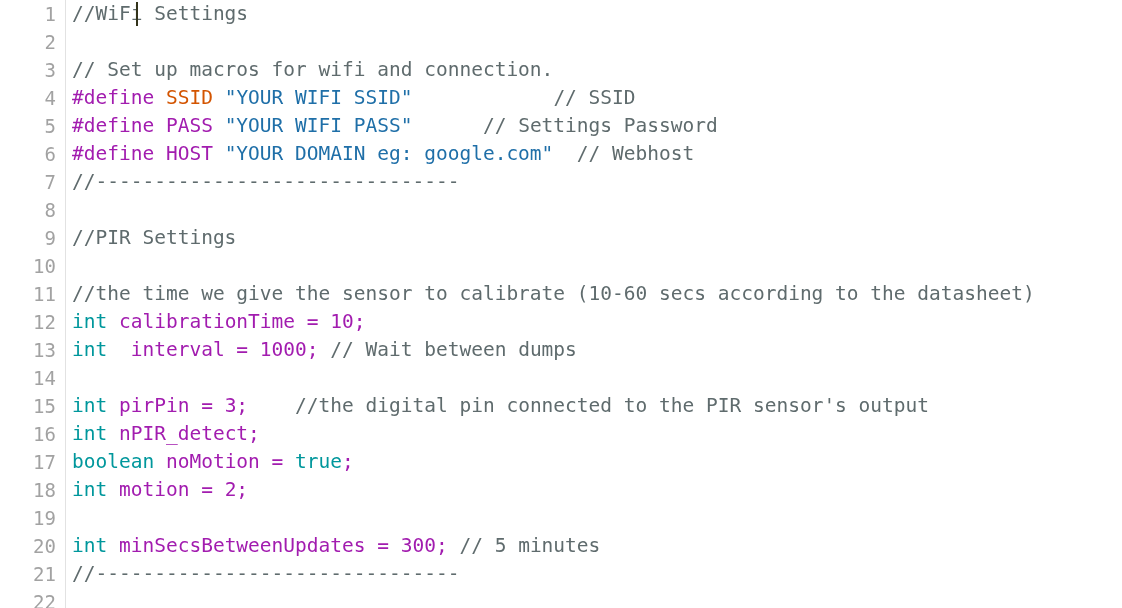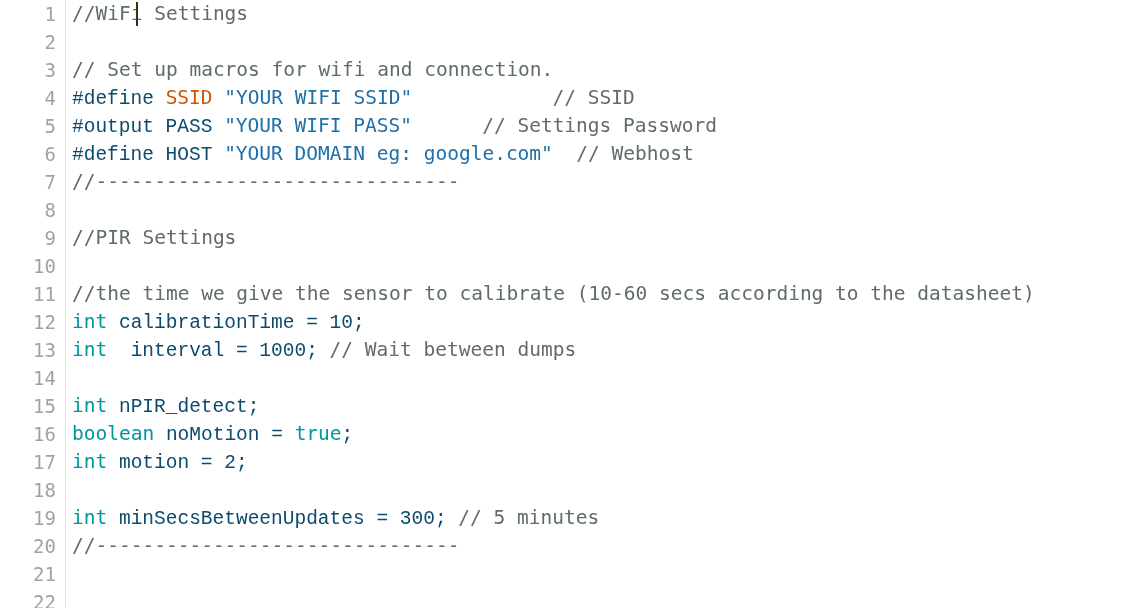--- a/index.html
+++ b/index.html
@@ -61,21 +61,21 @@
     height: 28px;
     line-height: 28px;
     white-space: pre;
     color: #1a1a1a;
     letter-spacing: 0;
   }
   .tok-comment { color: #5f6b6d; }
   .tok-keyword { color: #00979c; }
   .tok-macro-name { color: #d35400; }
   .tok-string { color: #1f6fa8; }
-  .tok-plain { color: #0c4a6e; font-family: Liberation Mono, monospace; }
+  .tok-plain { color: #a21caf; }
 
   .cursor {
     position: absolute;
     left: 70px;
     top: 2px;
     width: 2px;
     height: 24px;
     background: #33331a;
     z-index: 5;
   }
@@ -109,30 +109,31 @@
         <div class="gutter-line">21</div>
         <div class="gutter-line">22</div>
       </div>
     <div class="gutter-sep"></div>
     <div class="lines">
       <div class="cursor"></div>
     <div class="code-line"><span class="tok-comment">//WiFi Settings</span></div>
         <div class="code-line">&nbsp;</div>
         <div class="code-line"><span class="tok-comment">// Set up macros for wifi and connection.</span></div>
         <div class="code-line"><span class="tok-plain">#define </span><span class="tok-macro-name">SSID</span><span class="tok-plain"> </span><span class="tok-string">"YOUR WIFI SSID"</span><span class="tok-plain">            </span><span class="tok-comment">// SSID</span></div>
-        <div class="code-line"><span class="tok-plain">#output PASS </span><span class="tok-string">"YOUR WIFI PASS"</span><span class="tok-plain">      </span><span class="tok-comment">// Settings Password</span></div>
+        <div class="code-line"><span class="tok-plain">#define PASS </span><span class="tok-string">"YOUR WIFI PASS"</span><span class="tok-plain">      </span><span class="tok-comment">// Settings Password</span></div>
         <div class="code-line"><span class="tok-plain">#define HOST </span><span class="tok-string">"YOUR DOMAIN eg: google.com"</span><span class="tok-plain">  </span><span class="tok-comment">// Webhost</span></div>
         <div class="code-line"><span class="tok-comment">//-------------------------------</span></div>
         <div class="code-line">&nbsp;</div>
         <div class="code-line"><span class="tok-comment">//PIR Settings</span></div>
         <div class="code-line">&nbsp;</div>
         <div class="code-line"><span class="tok-comment">//the time we give the sensor to calibrate (10-60 secs according to the datasheet)</span></div>
         <div class="code-line"><span class="tok-keyword">int</span><span class="tok-plain"> calibrationTime = 10;</span></div>
         <div class="code-line"><span class="tok-keyword">int</span><span class="tok-plain">  interval = 1000; </span><span class="tok-comment">// Wait between dumps</span></div>
         <div class="code-line">&nbsp;</div>
+        <div class="code-line"><span class="tok-keyword">int</span><span class="tok-plain"> pirPin = 3;    </span><span class="tok-comment">//the digital pin connected to the PIR sensor's output</span></div>
         <div class="code-line"><span class="tok-keyword">int</span><span class="tok-plain"> nPIR_detect;</span></div>
         <div class="code-line"><span class="tok-keyword">boolean</span><span class="tok-plain"> noMotion = </span><span class="tok-keyword">true</span><span class="tok-plain">;</span></div>
         <div class="code-line"><span class="tok-keyword">int</span><span class="tok-plain"> motion = 2;</span></div>
         <div class="code-line">&nbsp;</div>
         <div class="code-line"><span class="tok-keyword">int</span><span class="tok-plain"> minSecsBetweenUpdates = 300; </span><span class="tok-comment">// 5 minutes</span></div>
         <div class="code-line"><span class="tok-comment">//-------------------------------</span></div>
       </div>
   </div>
 </div>
 

